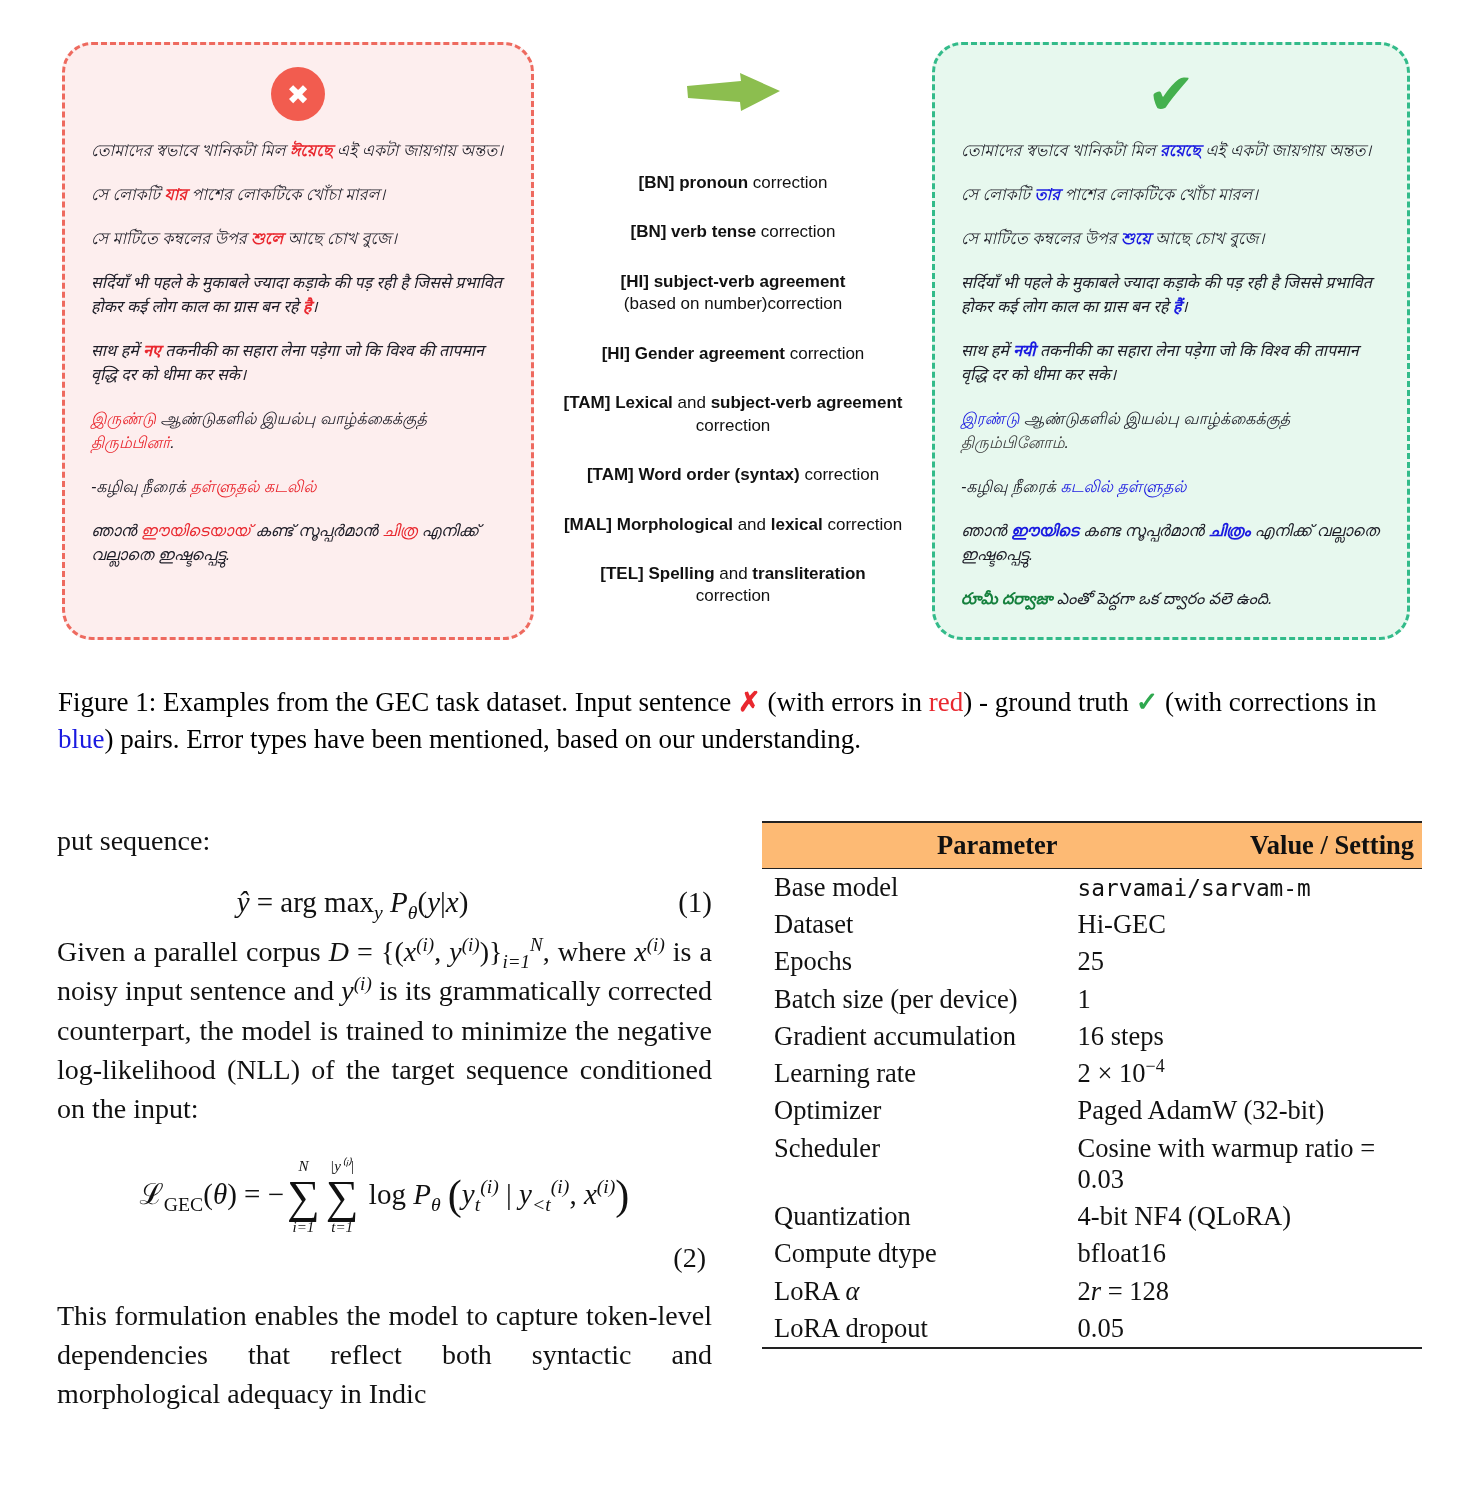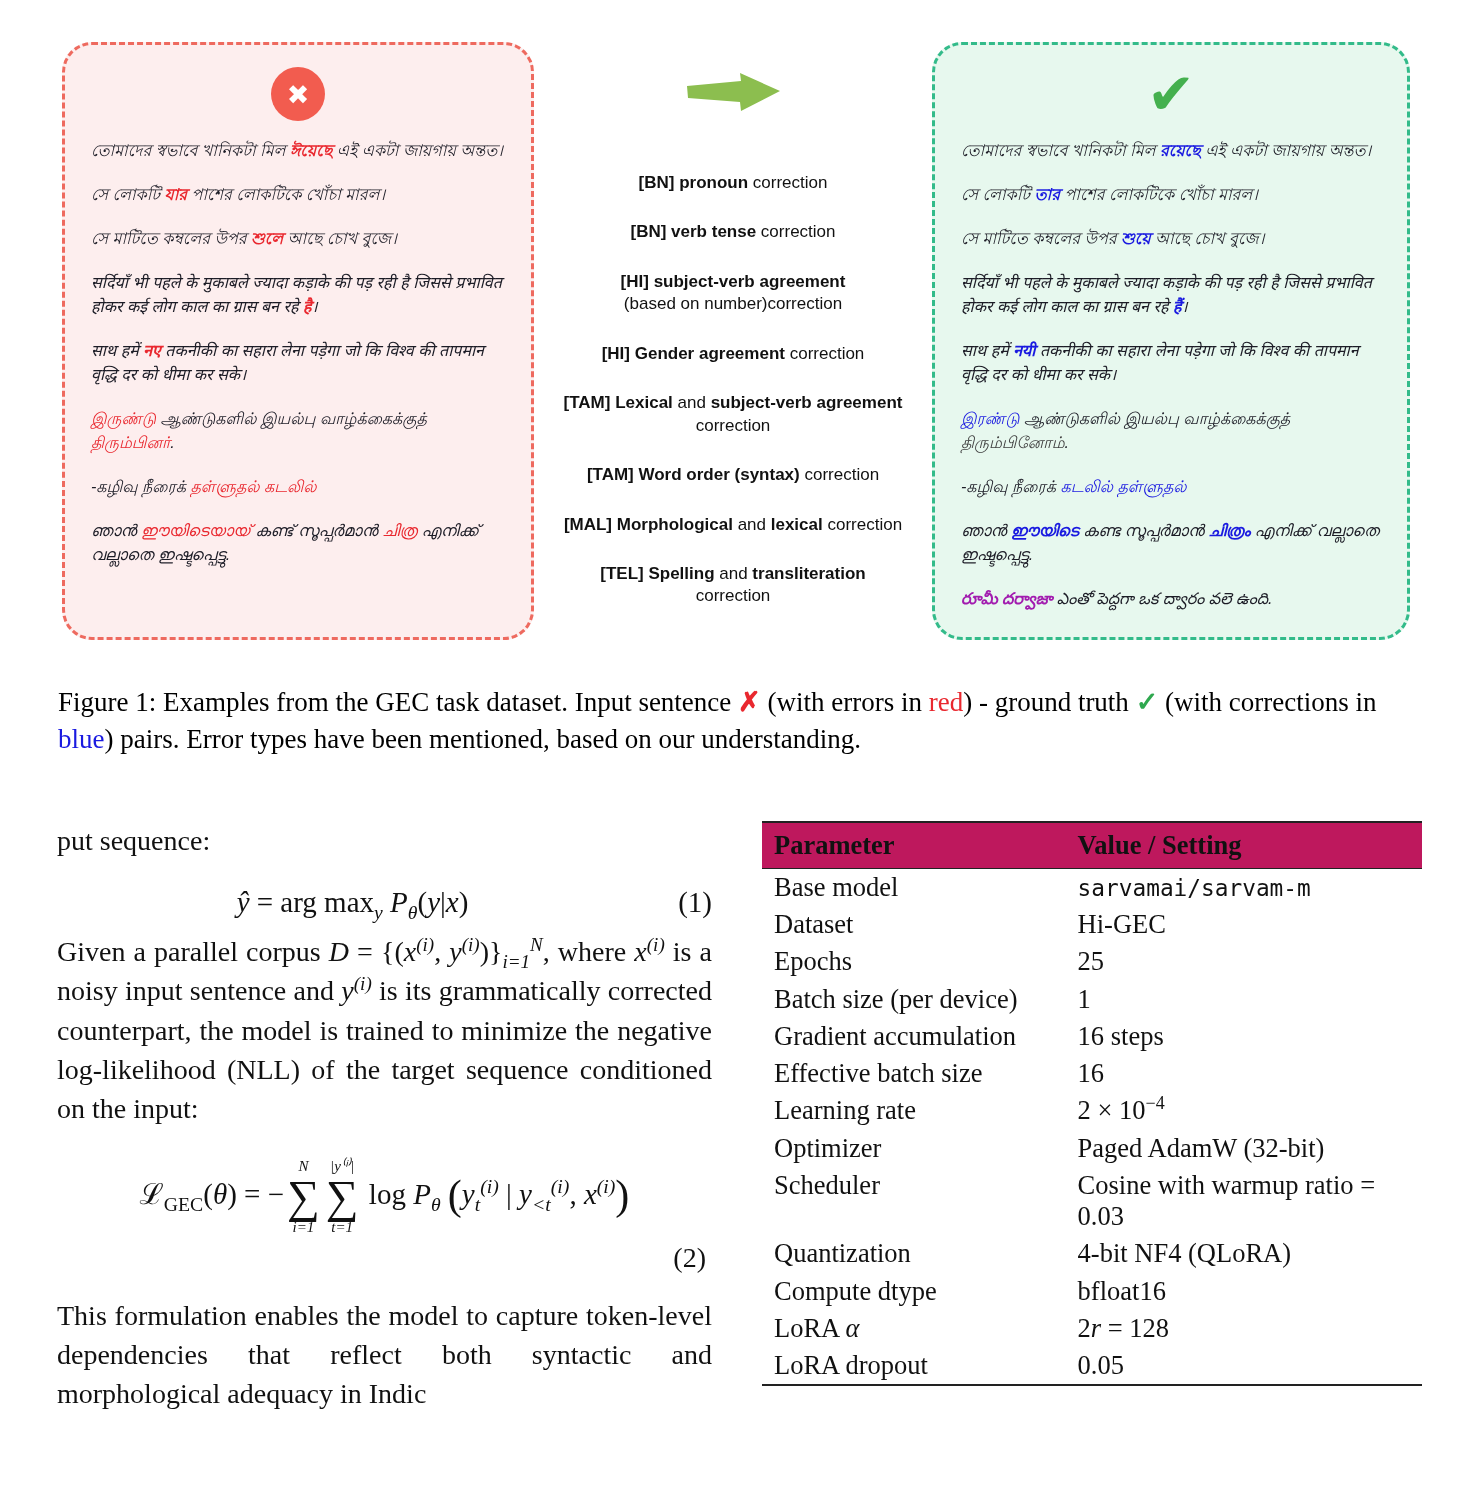--- a/index.html
+++ b/index.html
@@ -50,22 +50,22 @@
   .heading .ht{margin-left:32px;}
   .body-par{margin:0 0 10px 0;text-align:justify;}
   .sigma-wrap{display:inline-flex;flex-direction:column;align-items:center;
     vertical-align:middle;margin:0 3px;line-height:1;}
   .sig{font-size:46px;line-height:0.95;}
   .sig-lim{font-size:15px;line-height:1.15;font-style:italic;}
 
   
   .hyper-table{width:100%;border-collapse:collapse;font-size:26.5px;line-height:1.18;
     border-bottom:2px solid #222;}
-  .hyper-table th{text-align:left;font-weight:bold;padding:7px 8px 7px 12px;
-    border-top:2.5px solid #222;border-bottom:1.5px solid #222;background:#be185d;}
+  .hyper-table th{text-align:right;font-weight:bold;padding:7px 8px 7px 12px;
+    border-top:2.5px solid #222;border-bottom:1.5px solid #222;background:#fdba74;}
   .hyper-table td{padding:3px 8px 3px 12px;vertical-align:baseline;}
   .hyper-table th:first-child, .hyper-table td:first-child{width:46%;}
 </style>
 </head>
 <body>
 
 <div class="page">
 
   <div class="figure">
 
@@ -113,21 +113,21 @@
       </div>
       <div id="output-sentences">
           <div class="sentence"><span>তোমাদের স্বভাবে খানিকটা মিল </span><span class="b" style="color: rgb(26, 26, 224);">রয়েছে</span><span> এই একটা জায়গায় অন্তত।</span></div>
           <div class="sentence"><span>সে লোকটি </span><span class="b" style="color: rgb(26, 26, 224);">তার</span><span> পাশের লোকটিকে খোঁচা মারল।</span></div>
           <div class="sentence"><span>সে মাটিতে কম্বলের উপর </span><span class="b" style="color: rgb(26, 26, 224);">শুয়ে</span><span> আছে চোখ বুজে।</span></div>
           <div class="sentence"><span>सर्दियाँ भी पहले के मुकाबले ज्यादा कड़ाके की पड़ रही है जिससे प्रभावित होकर कई लोग काल का ग्रास बन रहे </span><span class="b" style="color: rgb(26, 26, 224);">हैं</span><span>।</span></div>
           <div class="sentence"><span>साथ हमें </span><span class="b" style="color: rgb(26, 26, 224);">नयी</span><span> तकनीकी का सहारा लेना पड़ेगा जो कि विश्व की तापमान वृद्धि दर को धीमा कर सके।</span></div>
           <div class="sentence"><span style="color: rgb(26, 26, 224);">இரண்டு</span><span> ஆண்டுகளில் இயல்பு வாழ்க்கைக்குத் </span><span style="color: #404040;">திரும்பினோம்</span><span>.</span></div>
           <div class="sentence"><span>-கழிவு நீரைக் </span><span style="color: rgb(26, 26, 224);">கடலில் தள்ளுதல்</span></div>
           <div class="sentence"><span>ഞാൻ </span><span class="b" style="color: rgb(26, 26, 224);">ഈയിടെ</span><span> കണ്ട സൂപ്പർമാൻ </span><span class="b" style="color: rgb(26, 26, 224);">ചിത്രം</span><span> എനിക്ക് വല്ലാതെ ഇഷ്ടപ്പെട്ടു.</span></div>
-          <div class="sentence"><span class="b" style="color: #a21caf;">రూమీ దర్వాజా</span><span> ఎంతో పెద్దగా ఒక ద్వారం వలె ఉంది.</span></div>
+          <div class="sentence"><span class="b" style="color: #15803d;">రూమీ దర్వాజా</span><span> ఎంతో పెద్దగా ఒక ద్వారం వలె ఉంది.</span></div>
         </div>
     </div>
 
   </div>
 
   <div class="fig-caption"><span>Figure 1:  Examples from the GEC task dataset.  Input sentence </span><span class="b" style="color: rgb(233, 40, 47);">✗</span><span> (with errors in </span><span style="color: rgb(233, 40, 47);">red</span><span>) - ground truth </span><span class="b" style="color: rgb(47, 168, 79);">✓</span><span> (with corrections in </span><span style="color: rgb(26, 26, 224);">blue</span><span>) pairs. Error types have been mentioned, based on our understanding.</span></div>
 
   <div class="columns">
 
     <div class="col-left">
@@ -180,24 +180,20 @@
             </tr>
             <tr>
               <td><span>Batch size (per device)</span></td>
               <td><span>1</span></td>
             </tr>
             <tr>
               <td><span>Gradient accumulation</span></td>
               <td><span>16 steps</span></td>
             </tr>
             <tr>
-              <td><span>Effective batch size</span></td>
-              <td><span>16</span></td>
-            </tr>
-            <tr>
               <td><span>Learning rate</span></td>
               <td><span>2 × 10</span><sup>−4</sup></td>
             </tr>
             <tr>
               <td><span>Optimizer</span></td>
               <td><span>Paged AdamW (32-bit)</span></td>
             </tr>
             <tr>
               <td><span>Scheduler</span></td>
               <td><span>Cosine with warmup ratio = 0.03</span></td>

